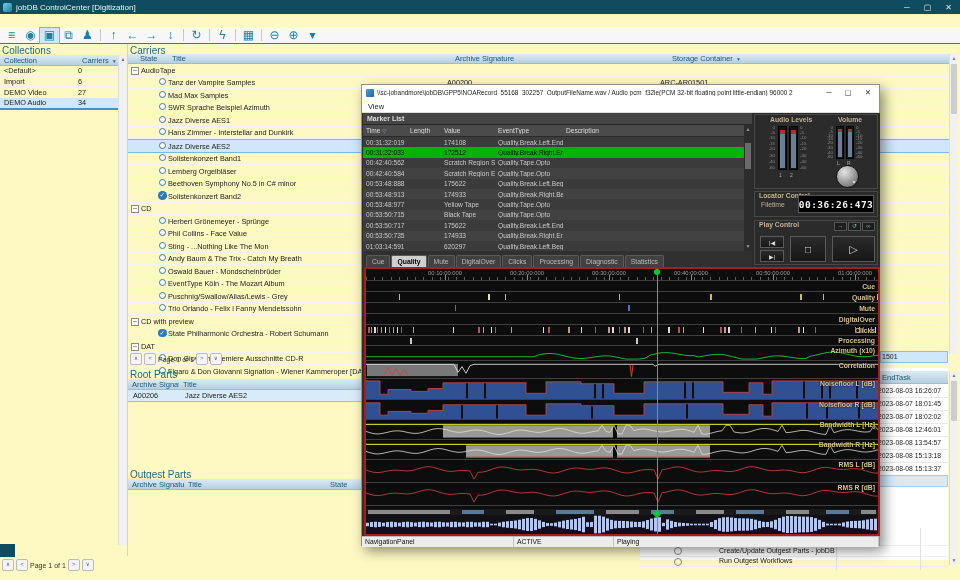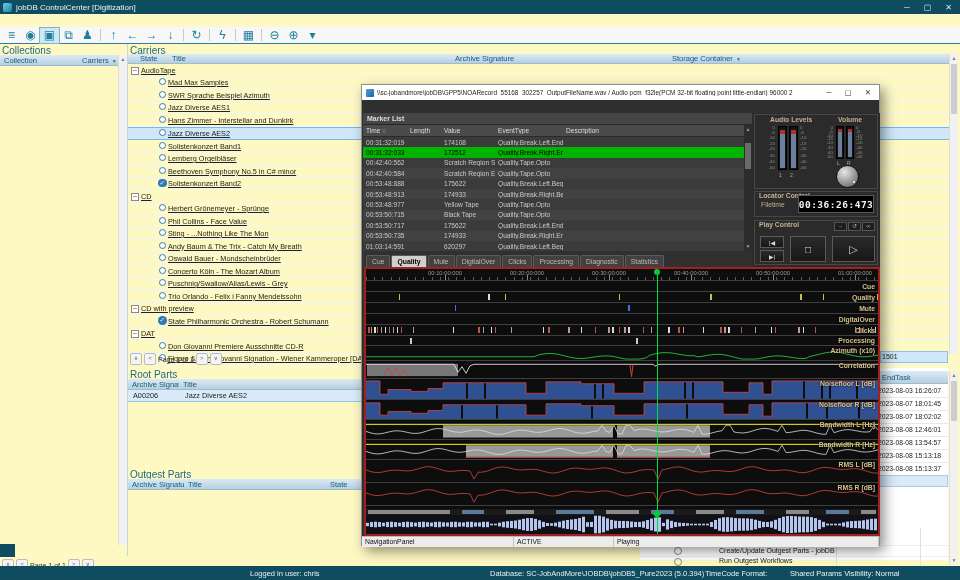--- a/index.html
+++ b/index.html
@@ -45,21 +45,21 @@
   #collections-pager{left:2px;top:559px;}
   #corner-block{left:0;top:544px;width:15px;height:13px;background:#0f4c5f;}
   #vsplit{left:127px;top:44px;width:1px;height:512px;background:#c9d6de;}
 
   
   #carriers-title{left:128px;top:44px;width:822px;}
   #carriers-head{left:128px;top:54px;width:822px;height:10px;}
   #carriers-body{left:128px;top:64px;width:822px;}
   .car-row{position:relative;height:11.5px;border-bottom:1px solid #f0f4f8;font-size:7.3px;}
   .car-row.sel{background:#cfe7f8;border-top:1px solid #7fb6dc;border-bottom:1px solid #7fb6dc;}
-  .car-row .t{position:absolute;top:1.5px;white-space:nowrap;text-decoration:underline;}
+  .car-row .t{position:absolute;top:1.5px;white-space:nowrap;}
   .exp{position:absolute;left:3px;top:2.5px;width:6px;height:6px;border:1px solid #8a8a8a;background:#fff;
        font-size:7px;line-height:4px;text-align:center;color:#444;}
   .ic-p{position:absolute;left:31px;top:1.5px;width:7px;height:7px;border:1.6px solid #2e79b8;border-radius:50%;box-sizing:border-box;background:#fff;}
   .ic-d{position:absolute;left:30px;top:1px;width:8.6px;height:8.6px;border-radius:50%;background:#2e79b8;color:#fff;
         font-size:6.5px;line-height:8.6px;text-align:center;}
   #carriers-pager{left:130px;top:353px;}
   #partial-cell{left:880px;top:351px;width:68px;height:12px;background:#cfe7f8;border:1px solid #8fc0e0;
                 box-sizing:border-box;font-size:7px;line-height:10px;padding-left:1px;color:#222;}
 
   
@@ -199,20 +199,38 @@
       <span class="tb-ico">⊖</span>
       <span class="tb-ico">⊕</span>
       <span class="tb-ico">▾</span>
     </div>
 
   <div class="abs sec-title" id="collections-title">Collections</div>
   <div class="abs ghead" id="collections-head">
     <span class="gc" style="width:74px">Collection</span>
     <span class="gc"><span>Carriers</span><span class="sort">▼</span></span>
   </div>
+  <div class="abs" id="collections-body">
+      <div class="col-row">
+        <span class="c1">&lt;Default&gt;</span>
+        <span class="c2">0</span>
+      </div>
+      <div class="col-row">
+        <span class="c1">Import</span>
+        <span class="c2">6</span>
+      </div>
+      <div class="col-row">
+        <span class="c1">DEMO Video</span>
+        <span class="c2">27</span>
+      </div>
+      <div class="col-row sel">
+        <span class="c1">DEMO Audio</span>
+        <span class="c2">34</span>
+      </div>
+    </div>
   <div class="abs sbar" id="collections-scroll">
     <div class="sb-arrow">▲</div>
   </div>
   <div class="abs" id="corner-block"></div>
   <div class="abs pager" id="collections-pager">
       <span class="pbtn">∧</span>
       <span class="pbtn">&lt;</span>
       <span>Page 1 of 1</span>
       <span class="pbtn">&gt;</span>
       <span class="pbtn">∨</span>
@@ -226,20 +244,26 @@
     <span class="gc" style="width:213px">Archive Signature</span>
     <span class="gc"><span>Storage Container</span><span class="sort">▼</span></span>
   </div>
   <div class="abs" id="carriers-body">
       <div class="car-row">
         <span class="exp">–</span>
         <span class="t" style="left: 13px;">AudioTape</span>
       </div>
       <div class="car-row">
         <span class="ic-p"></span>
+        <span class="t" style="left: 40px;">Tanz der Vampire Samples</span>
+        <span class="t" style="left: 319px;">A00200</span>
+        <span class="t" style="left: 532px;">ARC-AR01501</span>
+      </div>
+      <div class="car-row">
+        <span class="ic-p"></span>
         <span class="t" style="left: 40px;">Mad Max Samples</span>
       </div>
       <div class="car-row">
         <span class="ic-p"></span>
         <span class="t" style="left: 40px;">SWR Sprache Beispiel Azimuth</span>
       </div>
       <div class="car-row">
         <span class="ic-p"></span>
         <span class="t" style="left: 40px;">Jazz Diverse AES1</span>
       </div>
@@ -286,21 +310,21 @@
       <div class="car-row">
         <span class="ic-p"></span>
         <span class="t" style="left: 40px;">Andy Baum &amp; The Trix - Catch My Breath</span>
       </div>
       <div class="car-row">
         <span class="ic-p"></span>
         <span class="t" style="left: 40px;">Oswald Bauer - Mondscheinbrüder</span>
       </div>
       <div class="car-row">
         <span class="ic-p"></span>
-        <span class="t" style="left: 40px;">Concerto Köln - The Mozart Album</span>
+        <span class="t" style="left: 40px;">EventType Köln - The Mozart Album</span>
       </div>
       <div class="car-row">
         <span class="ic-p"></span>
         <span class="t" style="left: 40px;">Puschnig/Swallow/Alias/Lewis - Grey</span>
       </div>
       <div class="car-row">
         <span class="ic-p"></span>
         <span class="t" style="left: 40px;">Trio Orlando - Felix i Fanny Mendelssohn</span>
       </div>
       <div class="car-row">
@@ -381,36 +405,33 @@
       </div>
       <div class="task-sep" style="left: 196px;"></div>
       <div class="task-sep" style="left: 280px;"></div>
     </div>
   <div class="abs sbar" id="tasks-scroll" style="left:949px;top:371px;width:9px;height:194px;">
     <div class="sb-arrow">▲</div>
     <div class="sb-thumb" style="height:40px"></div>
     <div class="sb-arrow" style="position:absolute;bottom:0;left:0">▼</div>
   </div>
 
-  <div class="abs" id="statusbar">
-    <span style="left:250px">Logged in user: chris</span>
-    <span style="left:490px">Database: SC-JobAndMore\JOBDB\jobDB5_Pure2023 (5.0.394)</span>
-    <span style="left:705px">TimeCode Format:</span>
-    <span style="left:790px">Shared Params Visibility: Normal</span>
-  </div>
 
   <div class="abs" id="player">
     <div id="pw-titlebar">
       <span class="pw-ico"></span>
       <span id="pw-title">\\sc-jobandmore\jobDB\GPP5\NOARecord_55168_302257_OutputFileName.wav / Audio pcm_f32le(PCM 32-bit floating point little-endian) 96000 2</span>
       <span class="win-ctrls">
         <span>─</span>
         <span>▢</span>
         <span>✕</span>
       </span>
+    </div>
+    <div id="pw-menubar">
+      <span class="menu-item">View</span>
     </div>
 
     <div id="pw-body">
 
       <div id="marker-panel">
         <div id="marker-header">
           <span>Marker List</span>
           <span class="spk" style="right:24px"><span class="spk-shape" style="background:#4db8cc"></span></span>
           <span class="spk" style="right:10px"><span class="spk-shape" style="background:#57c857"></span></span>
         </div>

